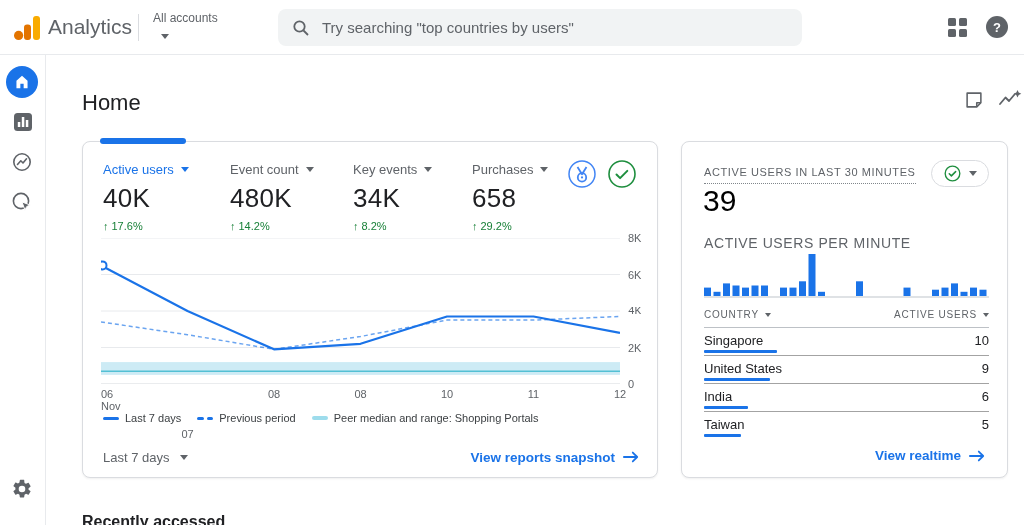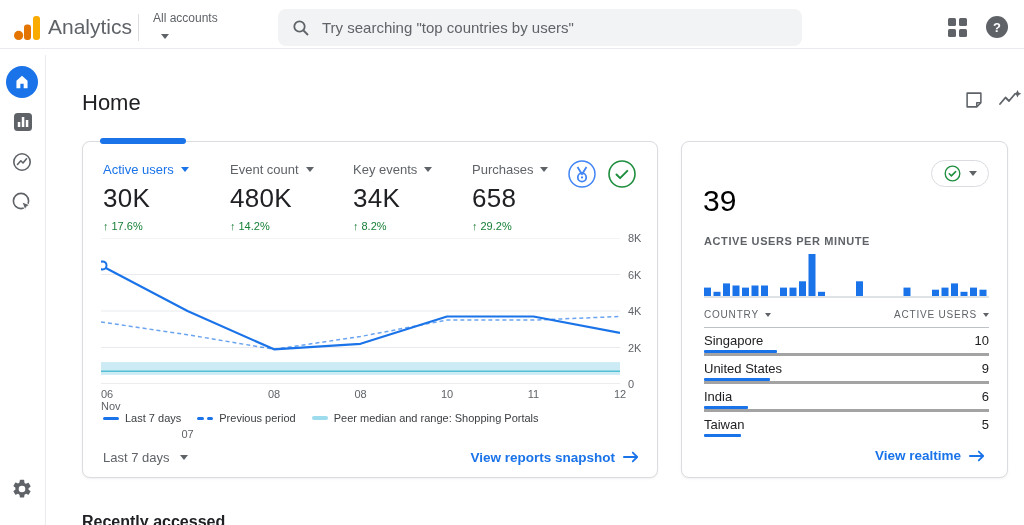--- a/index.html
+++ b/index.html
@@ -1,20 +1,20 @@
 <!DOCTYPE html>
 <html><head>
 <meta charset="utf-8">
 <style>
   * { margin:0; padding:0; box-sizing:border-box; }
   body { font-family:"Liberation Sans","DejaVu Sans",sans-serif; background:#fff; }
   .stage { position:relative; width:1024px; height:525px; overflow:hidden; background:#fff; }
 
   
-  .topbar { position:absolute; left:0; top:0; width:1024px; height:49px; background:#fff; border-bottom:1px solid #e8eaed; z-index:5; }
+  .topbar { position:absolute; left:0; top:0; width:1024px; height:55px; background:#fff; border-bottom:1px solid #e8eaed; z-index:5; }
   .ga-logo { position:absolute; left:14px; top:16px; }
   .brand { position:absolute; left:48px; top:15px; font-size:21px; color:#5f6368; }
   .topbar-divider { position:absolute; left:138px; top:14px; width:1px; height:27px; background:#dadce0; }
   .account { position:absolute; left:153px; top:11px; cursor:pointer; }
   .account-label { font-size:12px; color:#5f6368; }
   .account .caret { margin:6px 0 0 8px; }
   .caret { display:inline-block; width:0; height:0; border-left:4px solid transparent; border-right:4px solid transparent; border-top:5px solid currentColor; color:#5f6368; }
   .searchbar { position:absolute; left:278px; top:9px; width:524px; height:37px; background:#f1f3f4; border-radius:8px; display:flex; align-items:center; padding:0 14px; }
   .searchbar input { flex:1; border:none; outline:none; background:transparent; font-size:15px; color:#5f6368; margin-left:12px; font-family:inherit; }
   .searchbar input::placeholder { color:#5f6368; opacity:1; }
@@ -68,27 +68,27 @@
   .sw-dashed i { flex:1; height:3px; border-radius:1.5px; background:#1a73e8; }
   .sw-band { width:16px; height:4px; border-radius:2px; background:#9ddcec; }
   .card-footer { position:absolute; left:20px; right:18px; top:300px; height:30px; display:flex; align-items:center; justify-content:space-between; }
   .range-select { display:flex; align-items:center; gap:10px; font-size:13px; color:#5f6368; cursor:pointer; }
   .blue-link { display:flex; align-items:center; gap:8px; font-size:13.5px; font-weight:bold; color:#1a73e8; cursor:pointer; text-decoration:none; }
 
   
   .rt-title { position:absolute; left:22px; top:24px; font-size:11px; letter-spacing:.6px; color:#5f6368; border-bottom:1px dotted #80868b; padding-bottom:5px; }
   .rt-pill { position:absolute; right:18px; top:18px; width:58px; height:27px; border:1px solid #dadce0; border-radius:14px; display:flex; align-items:center; justify-content:center; gap:8px; cursor:pointer; background:#fff; }
   .rt-value { position:absolute; left:21px; top:42px; font-size:30px; color:#000000; }
-  .rt-subtitle { position:absolute; left:22px; top:93px; font-size:11px; letter-spacing:.6px; color:#5f6368;font-weight:bold; }
+  .rt-subtitle { position:absolute; left:22px; top:93px; font-size:14px; letter-spacing:.6px; color:#5f6368; }
   .rt-bars { position:absolute; left:22px; top:110px; }
   .rt-table { position:absolute; left:22px; top:166px; width:285px; }
   .rt-thead { display:flex; justify-content:space-between; align-items:center; height:20px; border-bottom:1px solid #bdc1c6; padding-bottom:6px; }
   .rt-th { font-size:10px; letter-spacing:.8px; color:#5f6368; display:flex; align-items:center; gap:6px; cursor:pointer; }
   .rt-th .caret { border-top-width:4px; border-left-width:3.5px; border-right-width:3.5px; }
-  .rt-row { position:relative; height:28px; border-bottom:3px solid #a3a3a3; }
+  .rt-row { position:relative; height:28px; border-bottom:1px solid #a3a3a3; }
   .rt-row:last-child { border-bottom:none; }
   .rt-country { position:absolute; left:0; top:5px; font-size:13px; color:#202124; }
   .rt-users { position:absolute; right:0; top:5px; font-size:13px; color:#202124; }
   .country-bar { position:absolute; left:0; top:22px; height:3px; background:#1a73e8; border-radius:1px; }
   .rt-link { position:absolute; right:22px; top:306px; }
 
   .recently { position:absolute; left:82px; top:513px; font-size:16px; font-weight:bold; color:#202124; }
 </style>
 </head>
 <body>
@@ -171,21 +171,21 @@
   </div>
 
   <div class="card overview-card">
     <div class="tab-pill"></div>
 
     <div class="metric m0 selected">
       <div class="metric-label">
           <span>Active users</span>
           <span class="caret"></span>
         </div>
-      <div class="metric-value">30K</div>
+      <div class="metric-value">40K</div>
       <div class="metric-delta">
           <span class="up-arrow"></span>
           <span>17.6%</span>
         </div>
     </div>
     <div class="metric m1">
       <div class="metric-label">
           <span>Event count</span>
           <span class="caret"></span>
         </div>
@@ -239,21 +239,21 @@
         <line x1="0" y1="146" x2="519" y2="146" stroke="#d5d8dc" stroke-width="1"></line>
         <rect x="0" y="124.1" width="519" height="12.775000000000006" fill="#cdebf5"></rect>
         <line x1="0" y1="133.225" x2="519" y2="133.225" stroke="#53c0d4" stroke-width="1.5"></line>
         <polyline points="0.0,84.0 86.5,96.7 173.0,111.3 259.5,98.5 346.0,82.1 432.5,82.1 519.0,78.5" fill="none" stroke="#1a73e8" stroke-width="1.5" stroke-dasharray="4 3" opacity="0.65"></polyline>
         <polyline points="0.0,27.4 86.5,73.0 173.0,111.3 259.5,105.8 346.0,78.5 432.5,78.5 519.0,94.9" fill="none" stroke="#1a73e8" stroke-width="2.2" stroke-linejoin="round"></polyline>
         <circle cx="1.5" cy="27.375" r="4" fill="#fff" stroke="#1a73e8" stroke-width="2"></circle>
       </svg>
     <div class="ylabels">
         <span style="top: -6px;">8K</span>
         <span style="top: 30.5px;">6K</span>
-        <span style="top: 67px;">4K</span>
+        <span style="top: 67px; font-family: Liberation Mono, monospace;">4K</span>
         <span style="top: 103.5px;">2K</span>
         <span style="top: 140px;">0</span>
       </div>
     <div class="xlabels">
         <span style="left: 0px;">06<span style="position: static; display: block;">Nov</span></span>
         <span style="left: 86.5px; transform: translateX(-50%); margin-top: 40px;">07</span>
         <span style="left: 173px; transform: translateX(-50%);">08</span>
         <span style="left: 259.5px; transform: translateX(-50%);">08</span>
         <span style="left: 346px; transform: translateX(-50%);">10</span>
         <span style="left: 432.5px; transform: translateX(-50%);">11</span>
@@ -286,20 +286,21 @@
       <a class="blue-link">
         <span>View reports snapshot</span>
         <svg width="16" height="14" viewBox="0 0 18 14" fill="none" stroke="#1a73e8" stroke-width="2" stroke-linecap="round" stroke-linejoin="round">
             <path d="M1 7 h15 M11 2 l5 5 -5 5"></path>
           </svg>
       </a>
     </div>
   </div>
 
   <div class="card realtime-card">
+    <div class="rt-title">ACTIVE USERS IN LAST 30 MINUTES</div>
     <div class="rt-pill">
       <svg width="17" height="17" viewBox="0 0 20 20">
         <circle cx="10" cy="10" r="8.6" fill="none" stroke="#1e8e3e" stroke-width="1.6"></circle>
         <path d="M6.2 10.3 l2.5 2.5 5 -5" fill="none" stroke="#1e8e3e" stroke-width="1.8" stroke-linecap="round" stroke-linejoin="round"></path>
       </svg>
       <span class="caret"></span>
     </div>
     <div class="rt-value">39</div>
     <div class="rt-subtitle">ACTIVE USERS PER MINUTE</div>
     <svg class="rt-bars" width="285" height="46" viewBox="0 0 285 46">

